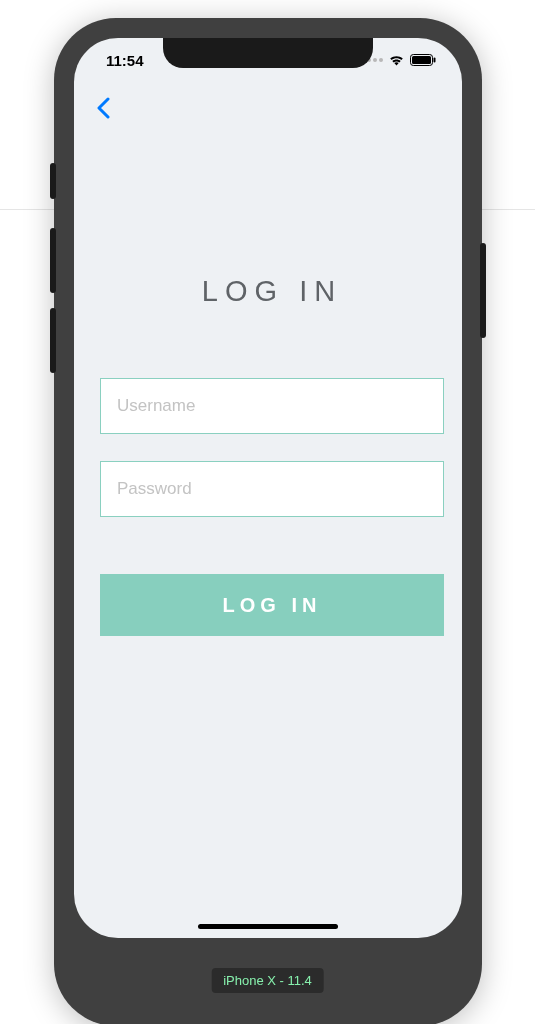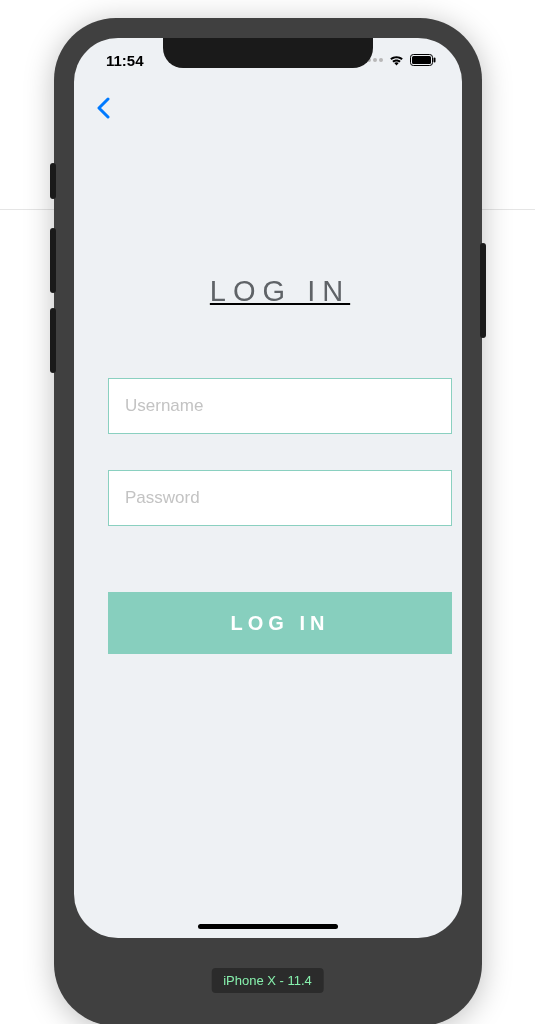--- a/index.html
+++ b/index.html
@@ -112,44 +112,43 @@
       width: 30px;
       height: 30px;
       display: flex;
       align-items: center;
       justify-content: center;
       cursor: pointer;
     }
     .content {
       position: absolute;
       top: 92px;
-      left: 12px;
+      left: 4px;
       width: 100%;
       padding: 0 22px;
-      text-decoration: underline;
     }
     .page-title {
       text-align: center;
       margin-top: 145px;
       font-size: 29px;
       font-weight: 300;
       letter-spacing: 7px;
       color: #5f6367;
     }
     .form-group { margin-top: 70px; }
     .text-input {
       width: 100%;
       height: 56px;
       background: #ffffff;
       border: 1px solid #8ad0c0;
       padding: 0 16px;
       font-size: 17px;
       color: #333;
       outline: none;
-      margin-bottom: 36px;
+      margin-bottom: 27px;
     }
     .text-input::placeholder { color: #c3c3c3; }
     .login-btn {
       width: 100%;
       height: 62px;
       background: #87cfbe;
       border: none;
       color: #ffffff;
       font-size: 20px;
       font-weight: 700;

